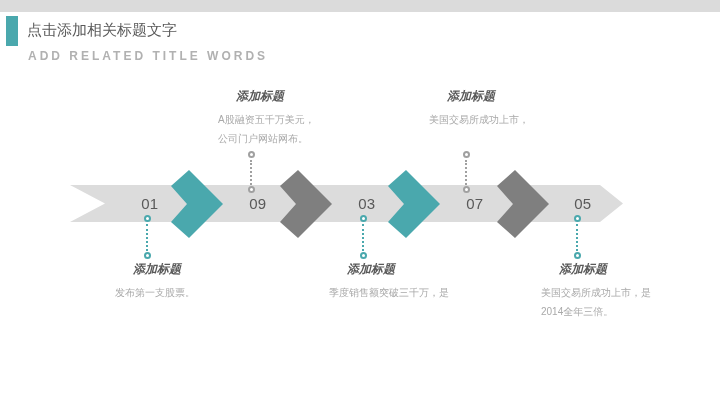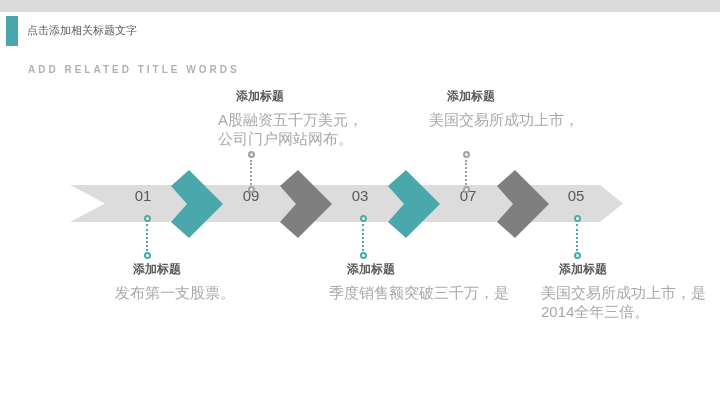--- a/index.html
+++ b/index.html
@@ -2,40 +2,40 @@
 <html style="--teal: #4AA8AD; --gray: #7F7F7F; --band: #DCDCDC; --strip: #DBDBDB; --text-dark: #595959; --text-light: #A9A9A9; --text-faint: #B1B1B1; --connector-gray: #A0A0A0;"><head>
 <meta charset="utf-8">
 <style>
   html,body{margin:0;padding:0;background:#888;}
   .slide{
     position:relative;width:720px;height:405px;background:#ffffff;
     overflow:hidden;font-family:"Liberation Sans","DejaVu Sans",sans-serif;
   }
   .top-strip{position:absolute;left:0;top:0;width:720px;height:12px;background:var(--strip,#dbdbdb);}
   .accent-bar{position:absolute;left:6px;top:16px;width:12px;height:30px;background:var(--teal,#4aa8ad);}
-  .page-title{position:absolute;left:27px;top:20px;font-size:11px;line-height:20px;color:var(--text-dark,#595959);text-align:right;}
-  .page-subtitle{position:absolute;left:28px;top:64px;font-size:10px;letter-spacing:3px;font-weight:bold;color:var(--text-faint,#b1b1b1);text-align:right;}
+  .page-title{position:absolute;left:27px;top:20px;font-size:15px;line-height:20px;color:var(--text-dark,#595959);text-align:right;}
+  .page-subtitle{position:absolute;left:28px;top:49px;font-size:12px;letter-spacing:3px;font-weight:bold;color:var(--text-faint,#b1b1b1);text-align:right;}
 
   .band-svg{position:absolute;left:0;top:0;}
   .fill-band{fill:var(--band,#dcdcdc);}
   .fill-teal{fill:var(--teal,#4aa8ad);}
   .fill-gray{fill:var(--gray,#7f7f7f);}
 
-  .num{position:absolute;top:188px;width:30px;text-align:center;font-size:15px;line-height:15px;color:var(--text-dark,#595959);}
+  .num{position:absolute;top:196px;width:30px;text-align:right;font-size:15px;line-height:15px;color:var(--text-dark,#595959);}
 
   .ring{position:absolute;width:7px;height:7px;border-radius:50%;background:#fff;box-sizing:border-box;}
   .ring.teal{border:2px solid var(--teal,#4aa8ad);}
   .ring.gray{border:2px solid var(--connector-gray,#a0a0a0);}
   .dotline{position:absolute;width:0;}
   .dotline.teal{border-left:2px dotted var(--teal,#4aa8ad);}
   .dotline.gray{border-left:2px dotted var(--connector-gray,#a0a0a0);}
 
   .blk{position:absolute;}
-  .blk-heading{font-size:12px;font-weight:bold;line-height:16px;margin:0 0 6px 18px;color:var(--text-dark,#595959);}
-  .blk-line{font-size:15px;line-height:19px;color:var(--text-light,#a9a9a9);}
+  .blk-heading{font-size:12px;font-weight:bold;line-height:16px;margin:0 0 6px 18px;color:var(--text-dark,#595959);font-style:italic;}
+  .blk-line{font-size:10px;line-height:19px;color:var(--text-light,#a9a9a9);}
 </style>
 </head>
 <body>
 
 <div class="slide">
 
   <div class="top-strip"></div>
   <div class="accent-bar"></div>
   <div class="page-title">点击添加相关标题文字</div>
   <div class="page-subtitle">ADD RELATED TITLE WORDS</div>

